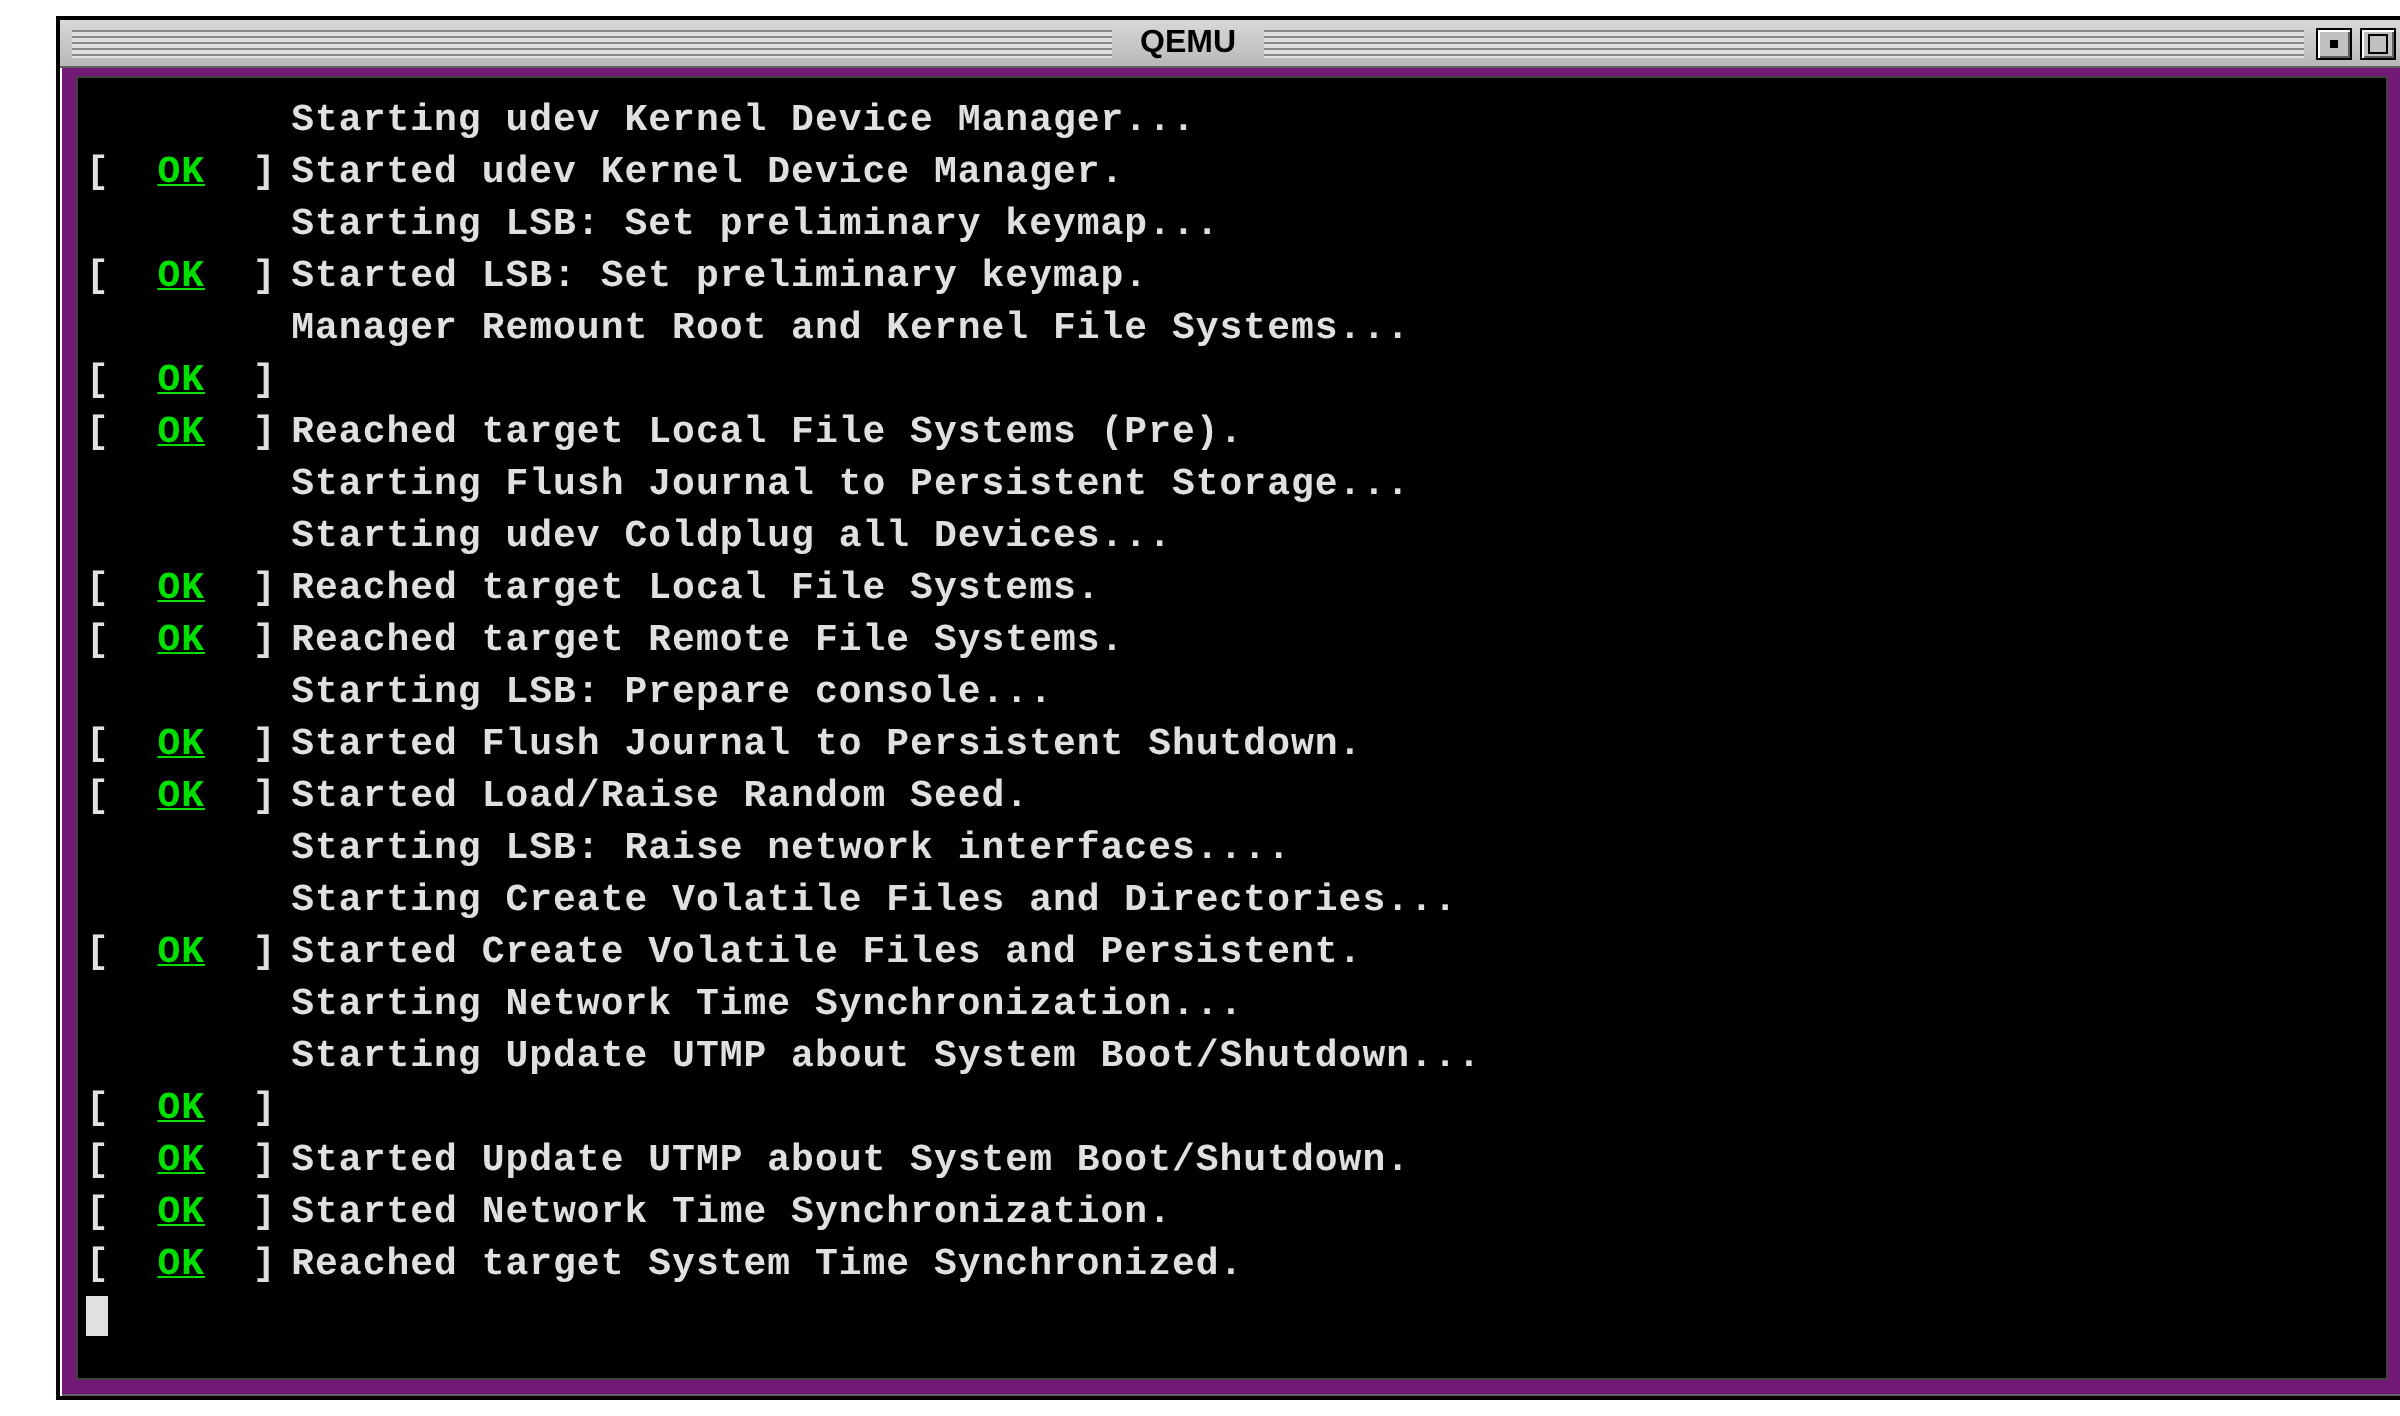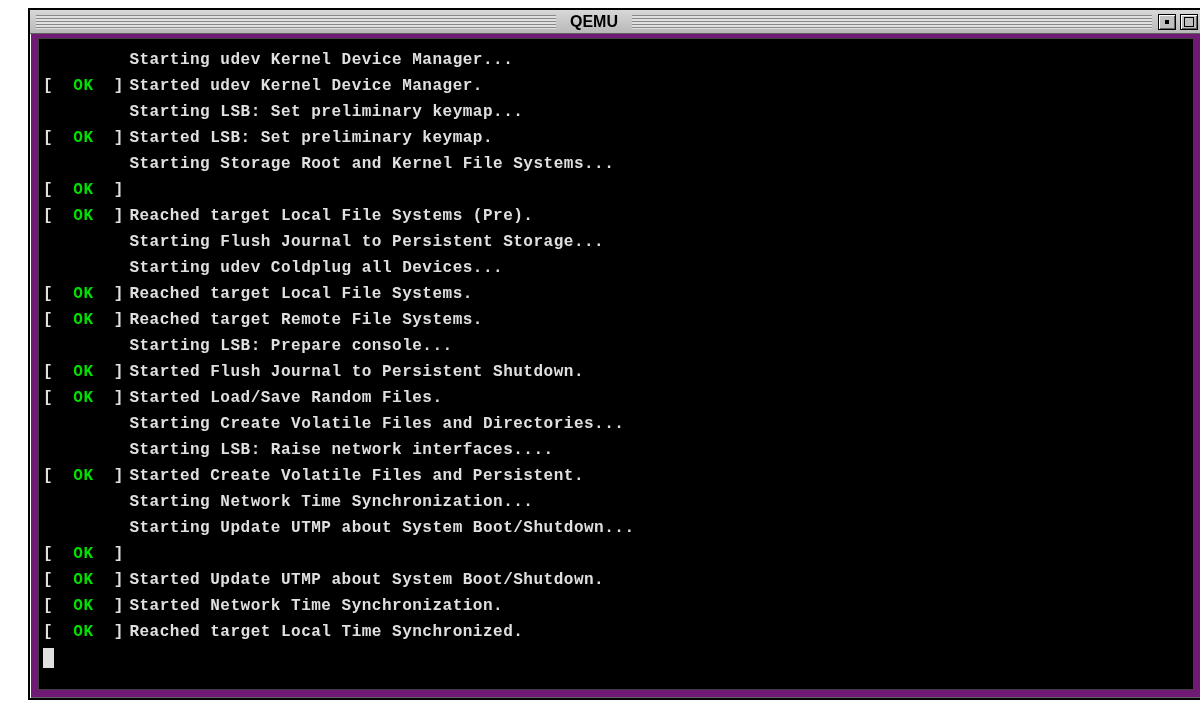--- a/index.html
+++ b/index.html
@@ -78,34 +78,34 @@
     bottom: 8px;
     background: #000;
     border: 1px solid #404040;
     box-sizing: border-box;
     overflow: hidden;
     padding: 8px 4px 4px 4px;
   }
   .line {
     display: flex;
     white-space: pre;
-    font-size: 16px;
+    font-size: 19px;
     line-height: 26px;
     font-weight: bold;
     letter-spacing: 0.5px;
     color: #e0e0e0;
     font-family: "Courier New", Courier, monospace;
     align-items: center;
   }
   .status-col {
     width: 9ch;
     display: inline-block;
     white-space: pre;
   }
-  .ok { color: #00e000; }
+  .ok { color: #00e000; text-decoration: underline; }
   .cursor {
     display: inline-block;
     width: 11px;
     height: 20px;
     background: #e0e0e0;
     margin-top: 3px;
   }
 </style>
 </head>
 <body>
@@ -124,34 +124,34 @@
       </div>
     </div>
   </div>
 
   <div class="terminal" id="terminal">
 
   <div class="line"><span class="status-col">         </span><span>Starting udev Kernel Device Manager...</span></div>
       <div class="line"><span class="status-col">[  <span class="ok">OK</span>  ] </span><span>Started udev Kernel Device Manager.</span></div>
       <div class="line"><span class="status-col">         </span><span>Starting LSB: Set preliminary keymap...</span></div>
       <div class="line"><span class="status-col">[  <span class="ok">OK</span>  ] </span><span>Started LSB: Set preliminary keymap.</span></div>
-      <div class="line"><span class="status-col">         </span><span>Starting Storage Root and Kernel File Systems...</span></div>
+      <div class="line"><span class="status-col">         </span><span>Manager Remount Root and Kernel File Systems...</span></div>
       <div class="line"><span class="status-col">[  <span class="ok">OK</span>  ] </span></div>
       <div class="line"><span class="status-col">[  <span class="ok">OK</span>  ] </span><span>Reached target Local File Systems (Pre).</span></div>
       <div class="line"><span class="status-col">         </span><span>Starting Flush Journal to Persistent Storage...</span></div>
       <div class="line"><span class="status-col">         </span><span>Starting udev Coldplug all Devices...</span></div>
       <div class="line"><span class="status-col">[  <span class="ok">OK</span>  ] </span><span>Reached target Local File Systems.</span></div>
       <div class="line"><span class="status-col">[  <span class="ok">OK</span>  ] </span><span>Reached target Remote File Systems.</span></div>
       <div class="line"><span class="status-col">         </span><span>Starting LSB: Prepare console...</span></div>
       <div class="line"><span class="status-col">[  <span class="ok">OK</span>  ] </span><span>Started Flush Journal to Persistent Shutdown.</span></div>
-      <div class="line"><span class="status-col">[  <span class="ok">OK</span>  ] </span><span>Started Load/Save Random Files.</span></div>
+      <div class="line"><span class="status-col">[  <span class="ok">OK</span>  ] </span><span>Started Load/Raise Random Seed.</span></div>
+      <div class="line"><span class="status-col">         </span><span>Starting LSB: Raise network interfaces....</span></div>
       <div class="line"><span class="status-col">         </span><span>Starting Create Volatile Files and Directories...</span></div>
-      <div class="line"><span class="status-col">         </span><span>Starting LSB: Raise network interfaces....</span></div>
       <div class="line"><span class="status-col">[  <span class="ok">OK</span>  ] </span><span>Started Create Volatile Files and Persistent.</span></div>
       <div class="line"><span class="status-col">         </span><span>Starting Network Time Synchronization...</span></div>
       <div class="line"><span class="status-col">         </span><span>Starting Update UTMP about System Boot/Shutdown...</span></div>
       <div class="line"><span class="status-col">[  <span class="ok">OK</span>  ] </span></div>
       <div class="line"><span class="status-col">[  <span class="ok">OK</span>  ] </span><span>Started Update UTMP about System Boot/Shutdown.</span></div>
       <div class="line"><span class="status-col">[  <span class="ok">OK</span>  ] </span><span>Started Network Time Synchronization.</span></div>
-      <div class="line"><span class="status-col">[  <span class="ok">OK</span>  ] </span><span>Reached target Local Time Synchronized.</span></div>
+      <div class="line"><span class="status-col">[  <span class="ok">OK</span>  ] </span><span>Reached target System Time Synchronized.</span></div>
       <div class="line"><span class="cursor"></span></div>
     </div>
 </div>
 
 </body></html>

